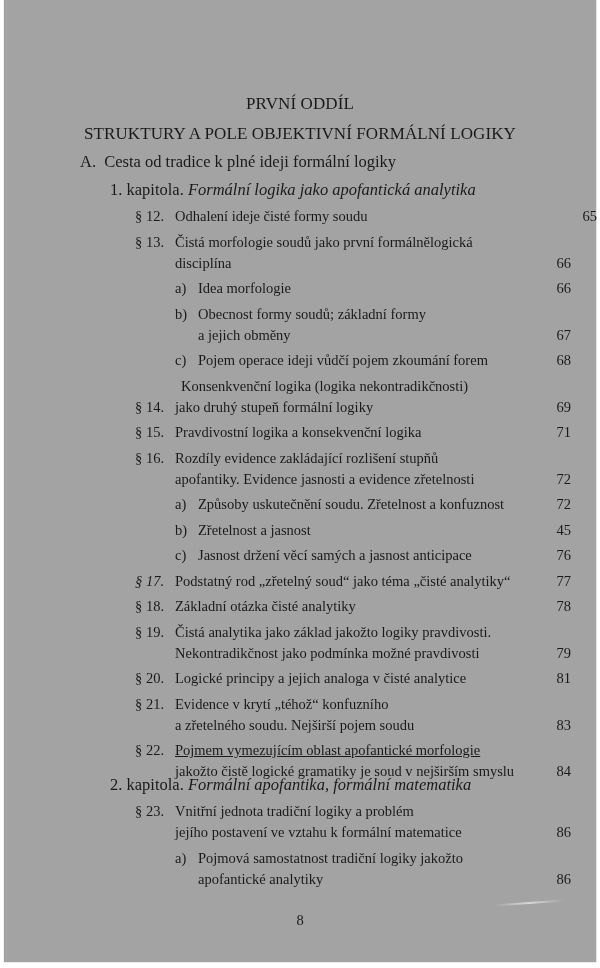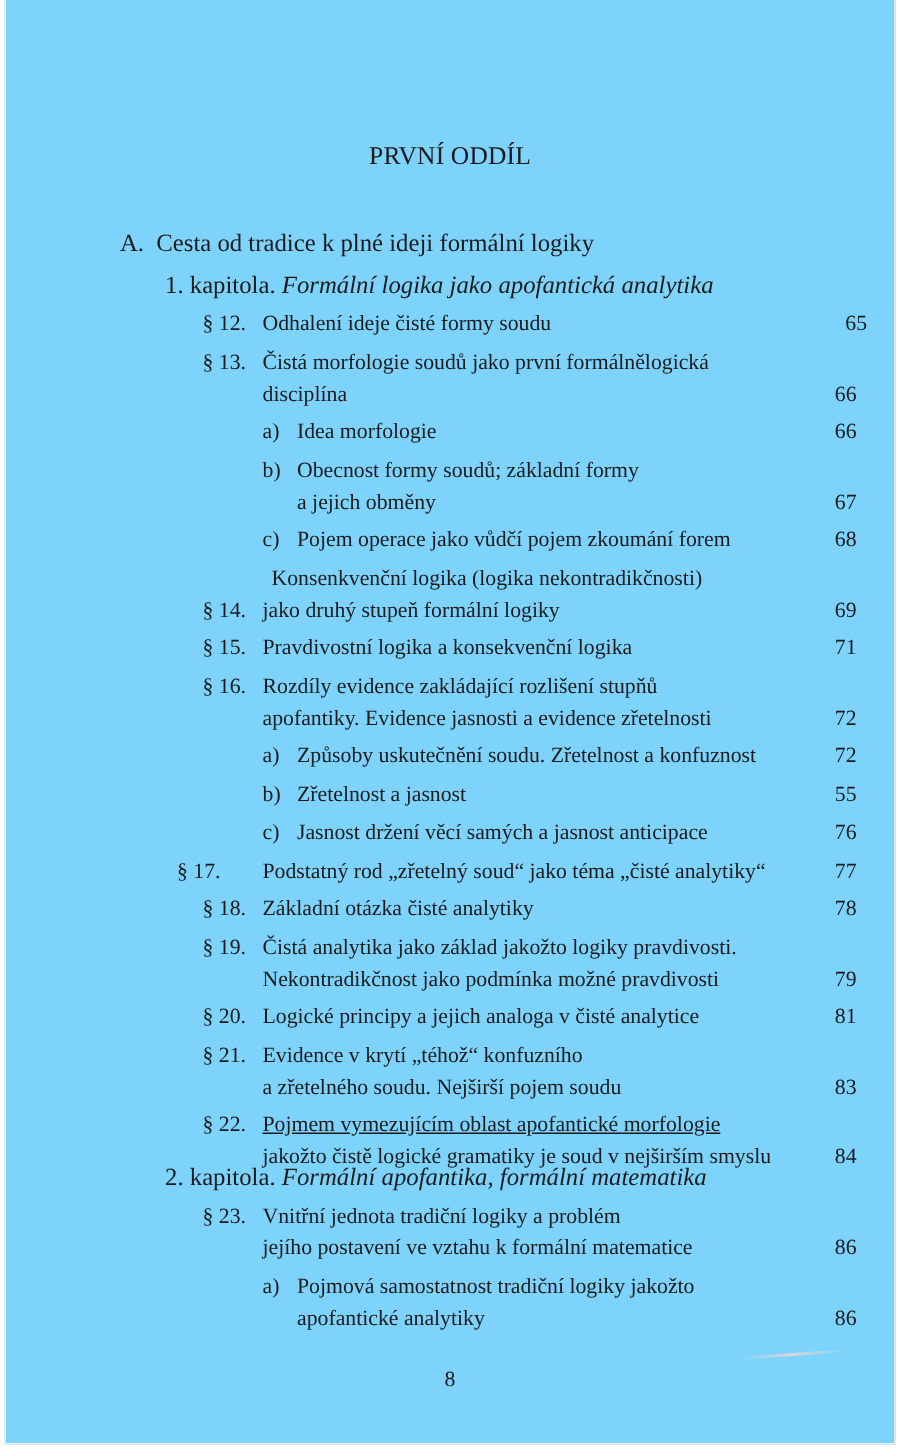--- a/index.html
+++ b/index.html
@@ -1,70 +1,71 @@
 <!DOCTYPE html>
 <html><head>
 <meta charset="utf-8">
 <style>
   html, body { margin: 0; padding: 0; background: #ffffff; }
   body { width: 600px; height: 968px; position: relative; overflow: hidden;
          font-family: "Liberation Serif", "DejaVu Serif", serif; color: #1a1a1a; }
   .page { position: absolute; left: 3px; top: 0; width: 592px; height: 962px;
-          background: #7dd3fc; border-right: 1px solid #e6e6e6; border-bottom: 1px solid #ececec;
+          background: #a3a3a3; border-right: 1px solid #e6e6e6; border-bottom: 1px solid #ececec;
           border-left: 1px solid #f0f0f0; }
   .abs { position: absolute; white-space: nowrap; }
   .h1 { font-size: 17px; letter-spacing: 0.1px; }
   .sec { font-size: 16.5px; text-align: right; }
   .ch { font-size: 16.5px; }
   .ch i { font-style: italic; }
   .row { position: absolute; font-size: 14.5px; line-height: 21px; }
   .num { position: absolute; font-size: 14.5px; width: 30px; text-align: right; }
   .label { position: absolute; font-size: 14.5px; }
   .pageno { font-size: 14.5px; }
   .smudge { position: absolute; left: 490px; top: 902px; width: 70px; height: 2px;
             background: linear-gradient(90deg, transparent, #d8d8d8, transparent); transform: rotate(-4deg); }
 </style>
 </head>
 <body>
 
 <div class="page">
   <div class="abs h1" style="left:0;width:592px;text-align:center;top:94px;">PRVNÍ ODDÍL</div>
+  <div class="abs h1" style="left:0;width:592px;text-align:center;top:124px;">STRUKTURY A POLE OBJEKTIVNÍ FORMÁLNÍ LOGIKY</div>
 
   <div class="abs sec" style="left:76px;top:152px;">
     <span>A.</span>
     <span style="margin-left:4px;">Cesta od tradice k plné ideji formální logiky</span>
   </div>
 
   <div id="toc">
       <div class="abs ch" style="left: 106px; top: 180px;"><span>1. kapitola.</span><i> Formální logika jako apofantická analytika</i></div>
       <div class="row" style="left: 0px; top: 206px; width: 592px;">
         <span class="label" style="left: 131px; top: 0px;">§ 12.</span>
         <span class="label" style="left: 171px; top: 0px;">Odhalení ideje čisté formy soudu</span>
-        <span class="num" style="left: 544px; top: 0px;">65</span>
+        <span class="num" style="left: 563px; top: 0px;">65</span>
       </div>
       <div class="row" style="left: 0px; top: 231.5px; width: 592px;">
         <span class="label" style="left: 131px; top: 0px;">§ 13.</span>
         <span class="label" style="left: 171px; top: 0px;">Čistá morfologie soudů jako první formálnělogická</span>
         <span class="label" style="left: 171px; top: 21px;">disciplína</span>
         <span class="num" style="left: 537px; top: 21px;">66</span>
       </div>
       <div class="row" style="left: 0px; top: 278px; width: 592px;">
         <span class="label" style="left: 171px; top: 0px;">a)</span>
         <span class="label" style="left: 194px; top: 0px;">Idea morfologie</span>
         <span class="num" style="left: 537px; top: 0px;">66</span>
       </div>
       <div class="row" style="left: 0px; top: 303.5px; width: 592px;">
         <span class="label" style="left: 171px; top: 0px;">b)</span>
         <span class="label" style="left: 194px; top: 0px;">Obecnost formy soudů; základní formy</span>
         <span class="label" style="left: 194px; top: 21px;">a jejich obměny</span>
         <span class="num" style="left: 537px; top: 21px;">67</span>
       </div>
       <div class="row" style="left: 0px; top: 350px; width: 592px;">
         <span class="label" style="left: 171px; top: 0px;">c)</span>
-        <span class="label" style="left: 194px; top: 0px;">Pojem operace jako vůdčí pojem zkoumání forem</span>
+        <span class="label" style="left: 194px; top: 0px;">Pojem operace ideji vůdčí pojem zkoumání forem</span>
         <span class="num" style="left: 537px; top: 0px;">68</span>
       </div>
       <div class="row" style="left: 0px; top: 375.5px; width: 592px;">
         <span class="label" style="left: 131px; top: 0px; margin-top: 21px;">§ 14.</span>
         <span class="label" style="left: 177px; top: 0px;">Konsenkvenční logika (logika nekontradikčnosti)</span>
         <span class="label" style="left: 171px; top: 21px;">jako druhý stupeň formální logiky</span>
         <span class="num" style="left: 537px; top: 21px;">69</span>
       </div>
       <div class="row" style="left: 0px; top: 422px; width: 592px;">
         <span class="label" style="left: 131px; top: 0px;">§ 15.</span>
@@ -78,29 +79,29 @@
         <span class="num" style="left: 537px; top: 21px;">72</span>
       </div>
       <div class="row" style="left: 0px; top: 494px; width: 592px;">
         <span class="label" style="left: 171px; top: 0px;">a)</span>
         <span class="label" style="left: 194px; top: 0px;">Způsoby uskutečnění soudu. Zřetelnost a konfuznost</span>
         <span class="num" style="left: 537px; top: 0px;">72</span>
       </div>
       <div class="row" style="left: 0px; top: 519.5px; width: 592px;">
         <span class="label" style="left: 171px; top: 0px;">b)</span>
         <span class="label" style="left: 194px; top: 0px;">Zřetelnost a jasnost</span>
-        <span class="num" style="left: 537px; top: 0px;">55</span>
+        <span class="num" style="left: 537px; top: 0px;">45</span>
       </div>
       <div class="row" style="left: 0px; top: 545px; width: 592px;">
         <span class="label" style="left: 171px; top: 0px;">c)</span>
         <span class="label" style="left: 194px; top: 0px;">Jasnost držení věcí samých a jasnost anticipace</span>
         <span class="num" style="left: 537px; top: 0px;">76</span>
       </div>
       <div class="row" style="left: 0px; top: 570.5px; width: 592px;">
-        <span class="label" style="left: 114px; top: 0px;">§ 17.</span>
+        <span class="label" style="left: 131px; top: 0px; font-style: italic;">§ 17.</span>
         <span class="label" style="left: 171px; top: 0px;">Podstatný rod „zřetelný soud“ jako téma „čisté analytiky“</span>
         <span class="num" style="left: 537px; top: 0px;">77</span>
       </div>
       <div class="row" style="left: 0px; top: 596px; width: 592px;">
         <span class="label" style="left: 131px; top: 0px;">§ 18.</span>
         <span class="label" style="left: 171px; top: 0px;">Základní otázka čisté analytiky</span>
         <span class="num" style="left: 537px; top: 0px;">78</span>
       </div>
       <div class="row" style="left: 0px; top: 621.5px; width: 592px;">
         <span class="label" style="left: 131px; top: 0px;">§ 19.</span>

